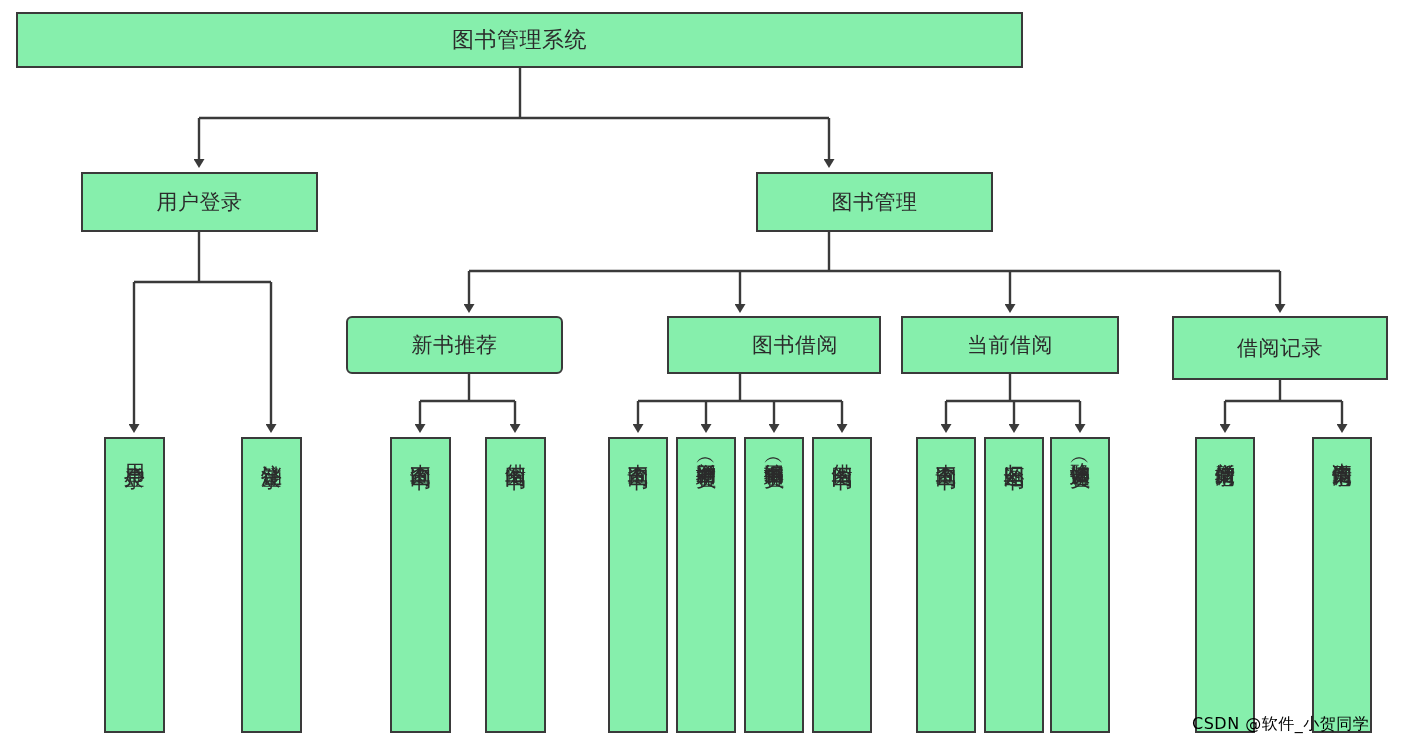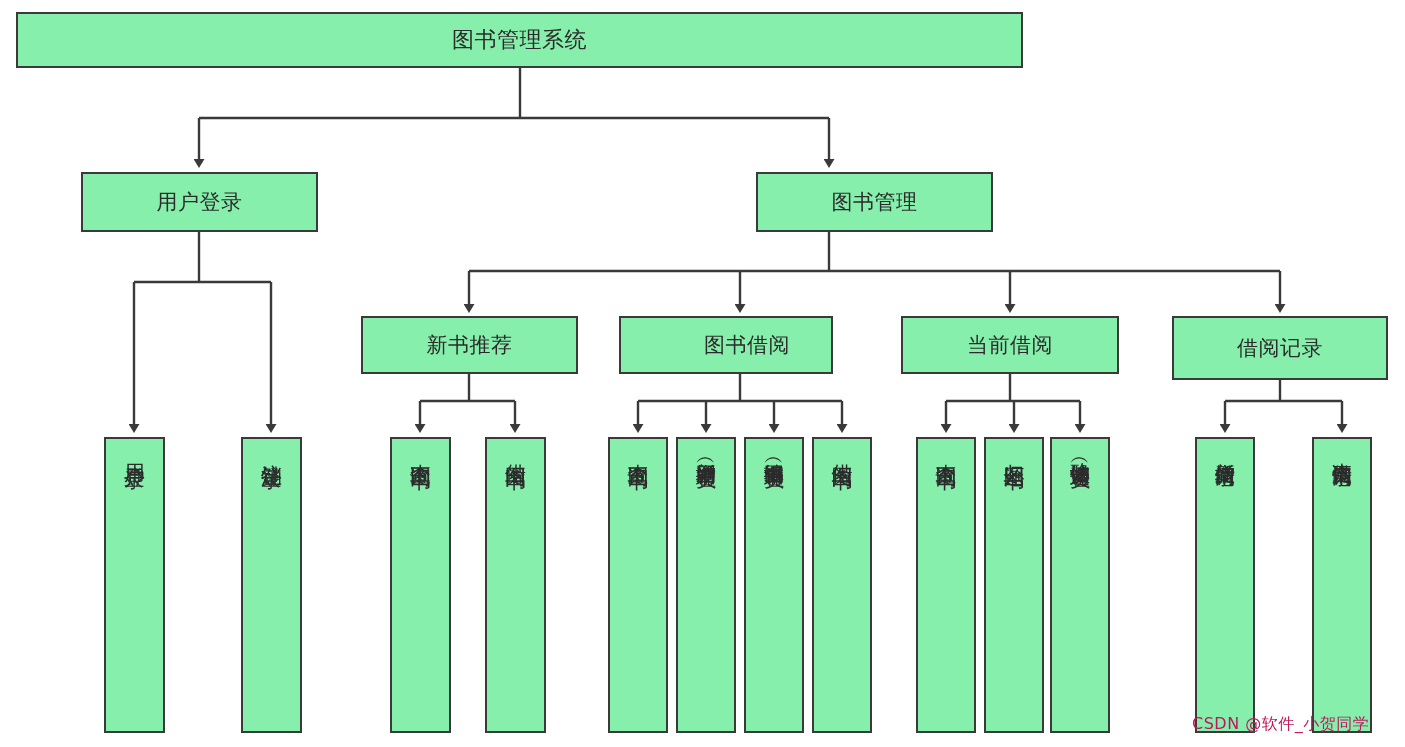--- a/index.html
+++ b/index.html
@@ -65,21 +65,21 @@
     letter-spacing: 2px;
     white-space: nowrap;
   }
   .node.vert.tall .node-label {
     font-size: 20px;
     letter-spacing: 1px;
   }
   .watermark {
     position: absolute;
     font-size: 16px;
-    color: #be185d;
+    color: #000000;
     white-space: nowrap;
     letter-spacing: 0.5px;
   }
 </style>
 </head>
 <body>
 
 <div id="diagram-root">
 
   <svg id="edge-layer" width="1405" height="747" viewBox="0 0 1405 747">
@@ -137,25 +137,25 @@
   </div>
 
   <div class="node horiz" style="left:81px; top:172px; width:237px; height:60px;">
     <span class="node-label">用户登录</span>
   </div>
 
   <div class="node horiz" style="left:711px; top:172px; width:237px; height:60px;margin-left:45px;">
     <span class="node-label">图书管理</span>
   </div>
 
-  <div class="node horiz" style="left:361px; top:316px; width:217px; height:58px;">
+  <div class="node horiz" style="left:346px; top:316px; width:217px; height:58px;border-radius:6px;">
     <span class="node-label">新书推荐</span>
   </div>
 
-  <div class="node horiz" style="left:619px; top:316px; width:214px; height:58px;padding-left:42px;">
+  <div class="node horiz" style="left:667px; top:316px; width:214px; height:58px;padding-left:42px;">
     <span class="node-label">图书借阅</span>
   </div>
 
   <div class="node horiz" style="left:901px; top:316px; width:218px; height:58px;">
     <span class="node-label">当前借阅</span>
   </div>
 
   <div class="node horiz" style="left:1172px; top:316px; width:216px; height:64px;">
     <span class="node-label">借阅记录</span>
   </div>

